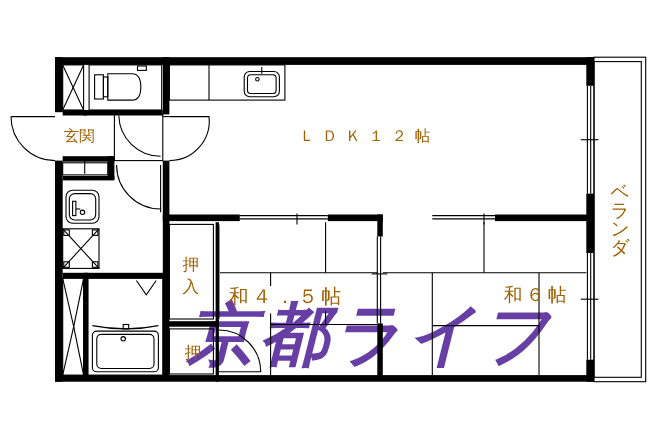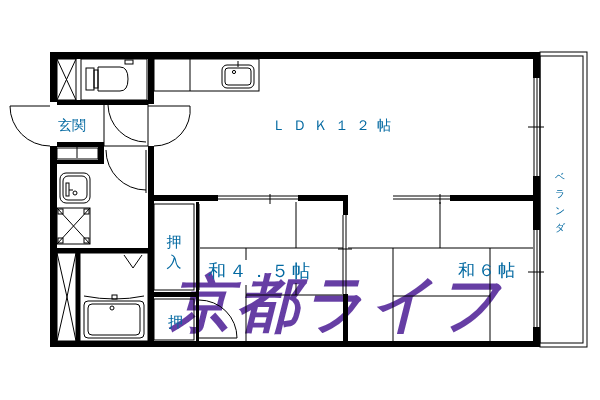--- a/index.html
+++ b/index.html
@@ -1,25 +1,25 @@
 <!DOCTYPE html>
 <html><head>
   <meta charset="utf-8">
   <style>
     html, body { margin: 0; padding: 0; background: #ffffff; }
     body { width: 600px; height: 400px; position: relative; overflow: hidden; font-family: "DejaVu Sans", sans-serif; }
     #plan { position: absolute; left: 0; top: 0; width: 600px; height: 400px; }
-    .lbl { position: absolute; color: #0369a1; font-family: Liberation Sans, sans-serif; white-space: nowrap; line-height: 1; }
+    .lbl { position: absolute; color: #a16207; font-family: Liberation Mono, monospace; white-space: nowrap; line-height: 1; }
     .room-ldk { left: 272px; top: 118px; font-size: 14px; letter-spacing: 7px; }
     .room-wa45 { left: 208px; top: 262px; font-size: 18px; letter-spacing: 3px; }
     .room-wa6 { left: 410px; top: 262px; font-size: 17px; letter-spacing: 3px; margin-left: 48px; }
     .room-genkan { left: 58px; top: 118px; font-size: 14px; }
-    .room-oshiire { left: 166px; top: 232px; font-size: 15px; width: 16px; white-space: normal; text-align: center; line-height: 20px; }
+    .room-oshiire { left: 166px; top: 232px; font-size: 15px; width: 16px; white-space: normal; line-height: 20px; }
     .room-oshi { left: 168px; top: 314px; font-size: 15px; }
-    .room-veranda { left: 555px; top: 168px; font-size: 10px; width: 14px; white-space: normal; text-align: left; line-height: 17px; }
+    .room-veranda { left: 555px; top: 168px; font-size: 17px; width: 14px; white-space: normal; text-align: left; line-height: 17px; }
     .watermark { position: absolute; left: 170px; top: 262px; font-size: 62px; font-weight: bold; color: #4c1d95; letter-spacing: 4px; font-style: italic; font-family: "DejaVu Sans", sans-serif; z-index: 0; opacity: 0.85; white-space: nowrap; }
   </style>
 </head>
 <body>
 
 <div class="watermark">京都ライフ</div>
 
 <svg id="plan" viewBox="0 0 600 400" xmlns="http://www.w3.org/2000/svg">
   <g fill="#000">
 

